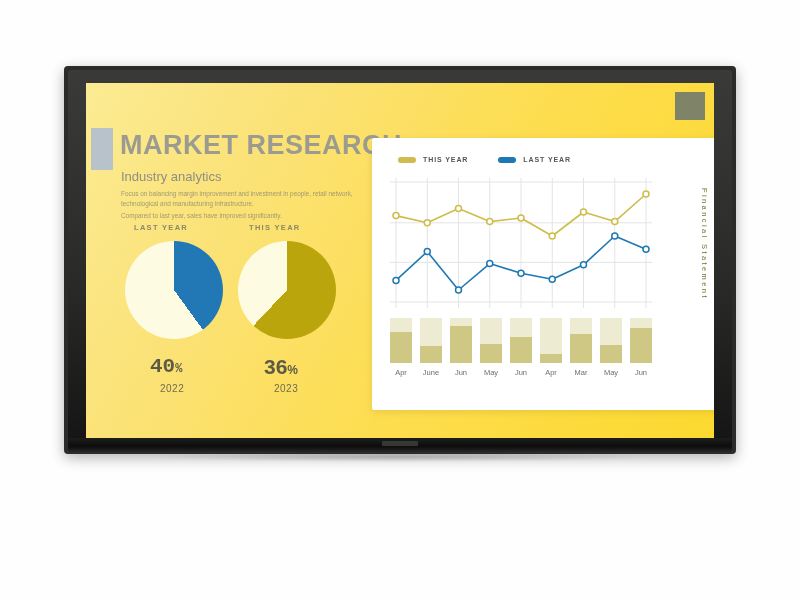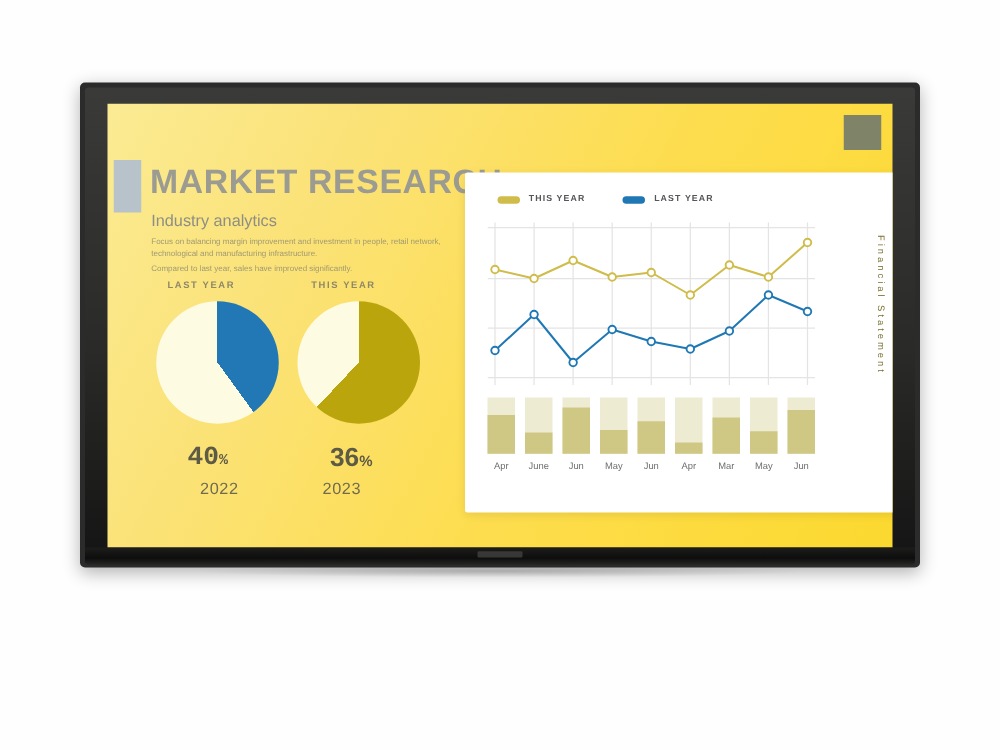--- a/index.html
+++ b/index.html
@@ -74,21 +74,21 @@
   .pie{
     position:absolute;width:98px;height:98px;border-radius:50%;
   }
   #pie-last-year{ left:39px;top:158px; }
   #pie-this-year{ left:152px;top:158px; }
   .pct{
     position:absolute;font-size:21px;font-weight:bold;color:#5d5a45;
   }
   .pct span.sym{font-size:12px;font-weight:bold;}
   .yr{
-    position:absolute;font-size:13px;color:#6f6b52;letter-spacing:.5px;
+    position:absolute;font-size:10px;color:#6f6b52;letter-spacing:.5px;
   }
 
   
   #chart-panel{
     position:absolute;left:286px;top:55px;width:349px;height:272px;
     background:#ffffff;border-radius:2px;
     box-shadow:0 2px 7px rgba(120,100,20,.16);
   }
   #legend{position:absolute;left:26px;top:18px;display:flex;gap:30px;align-items:center;}
   .legend-item{display:flex;align-items:center;gap:7px;}
@@ -140,21 +140,21 @@
     <div class="pie-label" style="left:48px;top:140px;">LAST YEAR</div>
     <div class="pie-label" style="left:163px;top:140px;">THIS YEAR</div>
 
     <div class="pie" id="pie-last-year" style="background: conic-gradient(rgb(34, 120, 181) 0deg, rgb(34, 120, 181) 144deg, rgb(253, 251, 226) 144deg, rgb(253, 251, 226) 360deg);"></div>
     <div class="pie" id="pie-this-year" style="background: conic-gradient(rgb(187, 165, 12) 0deg, rgb(187, 165, 12) 223.2deg, rgb(253, 251, 226) 223.2deg, rgb(253, 251, 226) 360deg);"></div>
 
     <div class="pct" style="left:64px;top:272px;font-family:Liberation Mono, monospace;"><span>40</span><span class="sym">%</span></div>
     <div class="pct" style="left:178px;top:272px;"><span>36</span><span class="sym">%</span></div>
 
     <div class="yr" style="left:74px;top:300px;">2022</div>
-    <div class="yr" style="left:172px;top:300px;">2023</div>
+    <div class="yr" style="left:188px;top:300px;">2023</div>
 
     <div id="chart-panel">
       <div id="legend">
         <div class="legend-item">
           <span class="legend-swatch" style="background: rgb(207, 188, 74);"></span>
           <span class="legend-text">THIS YEAR</span>
         </div>
         <div class="legend-item">
           <span class="legend-swatch" style="background: rgb(31, 120, 180);"></span>
           <span class="legend-text">LAST YEAR</span>

